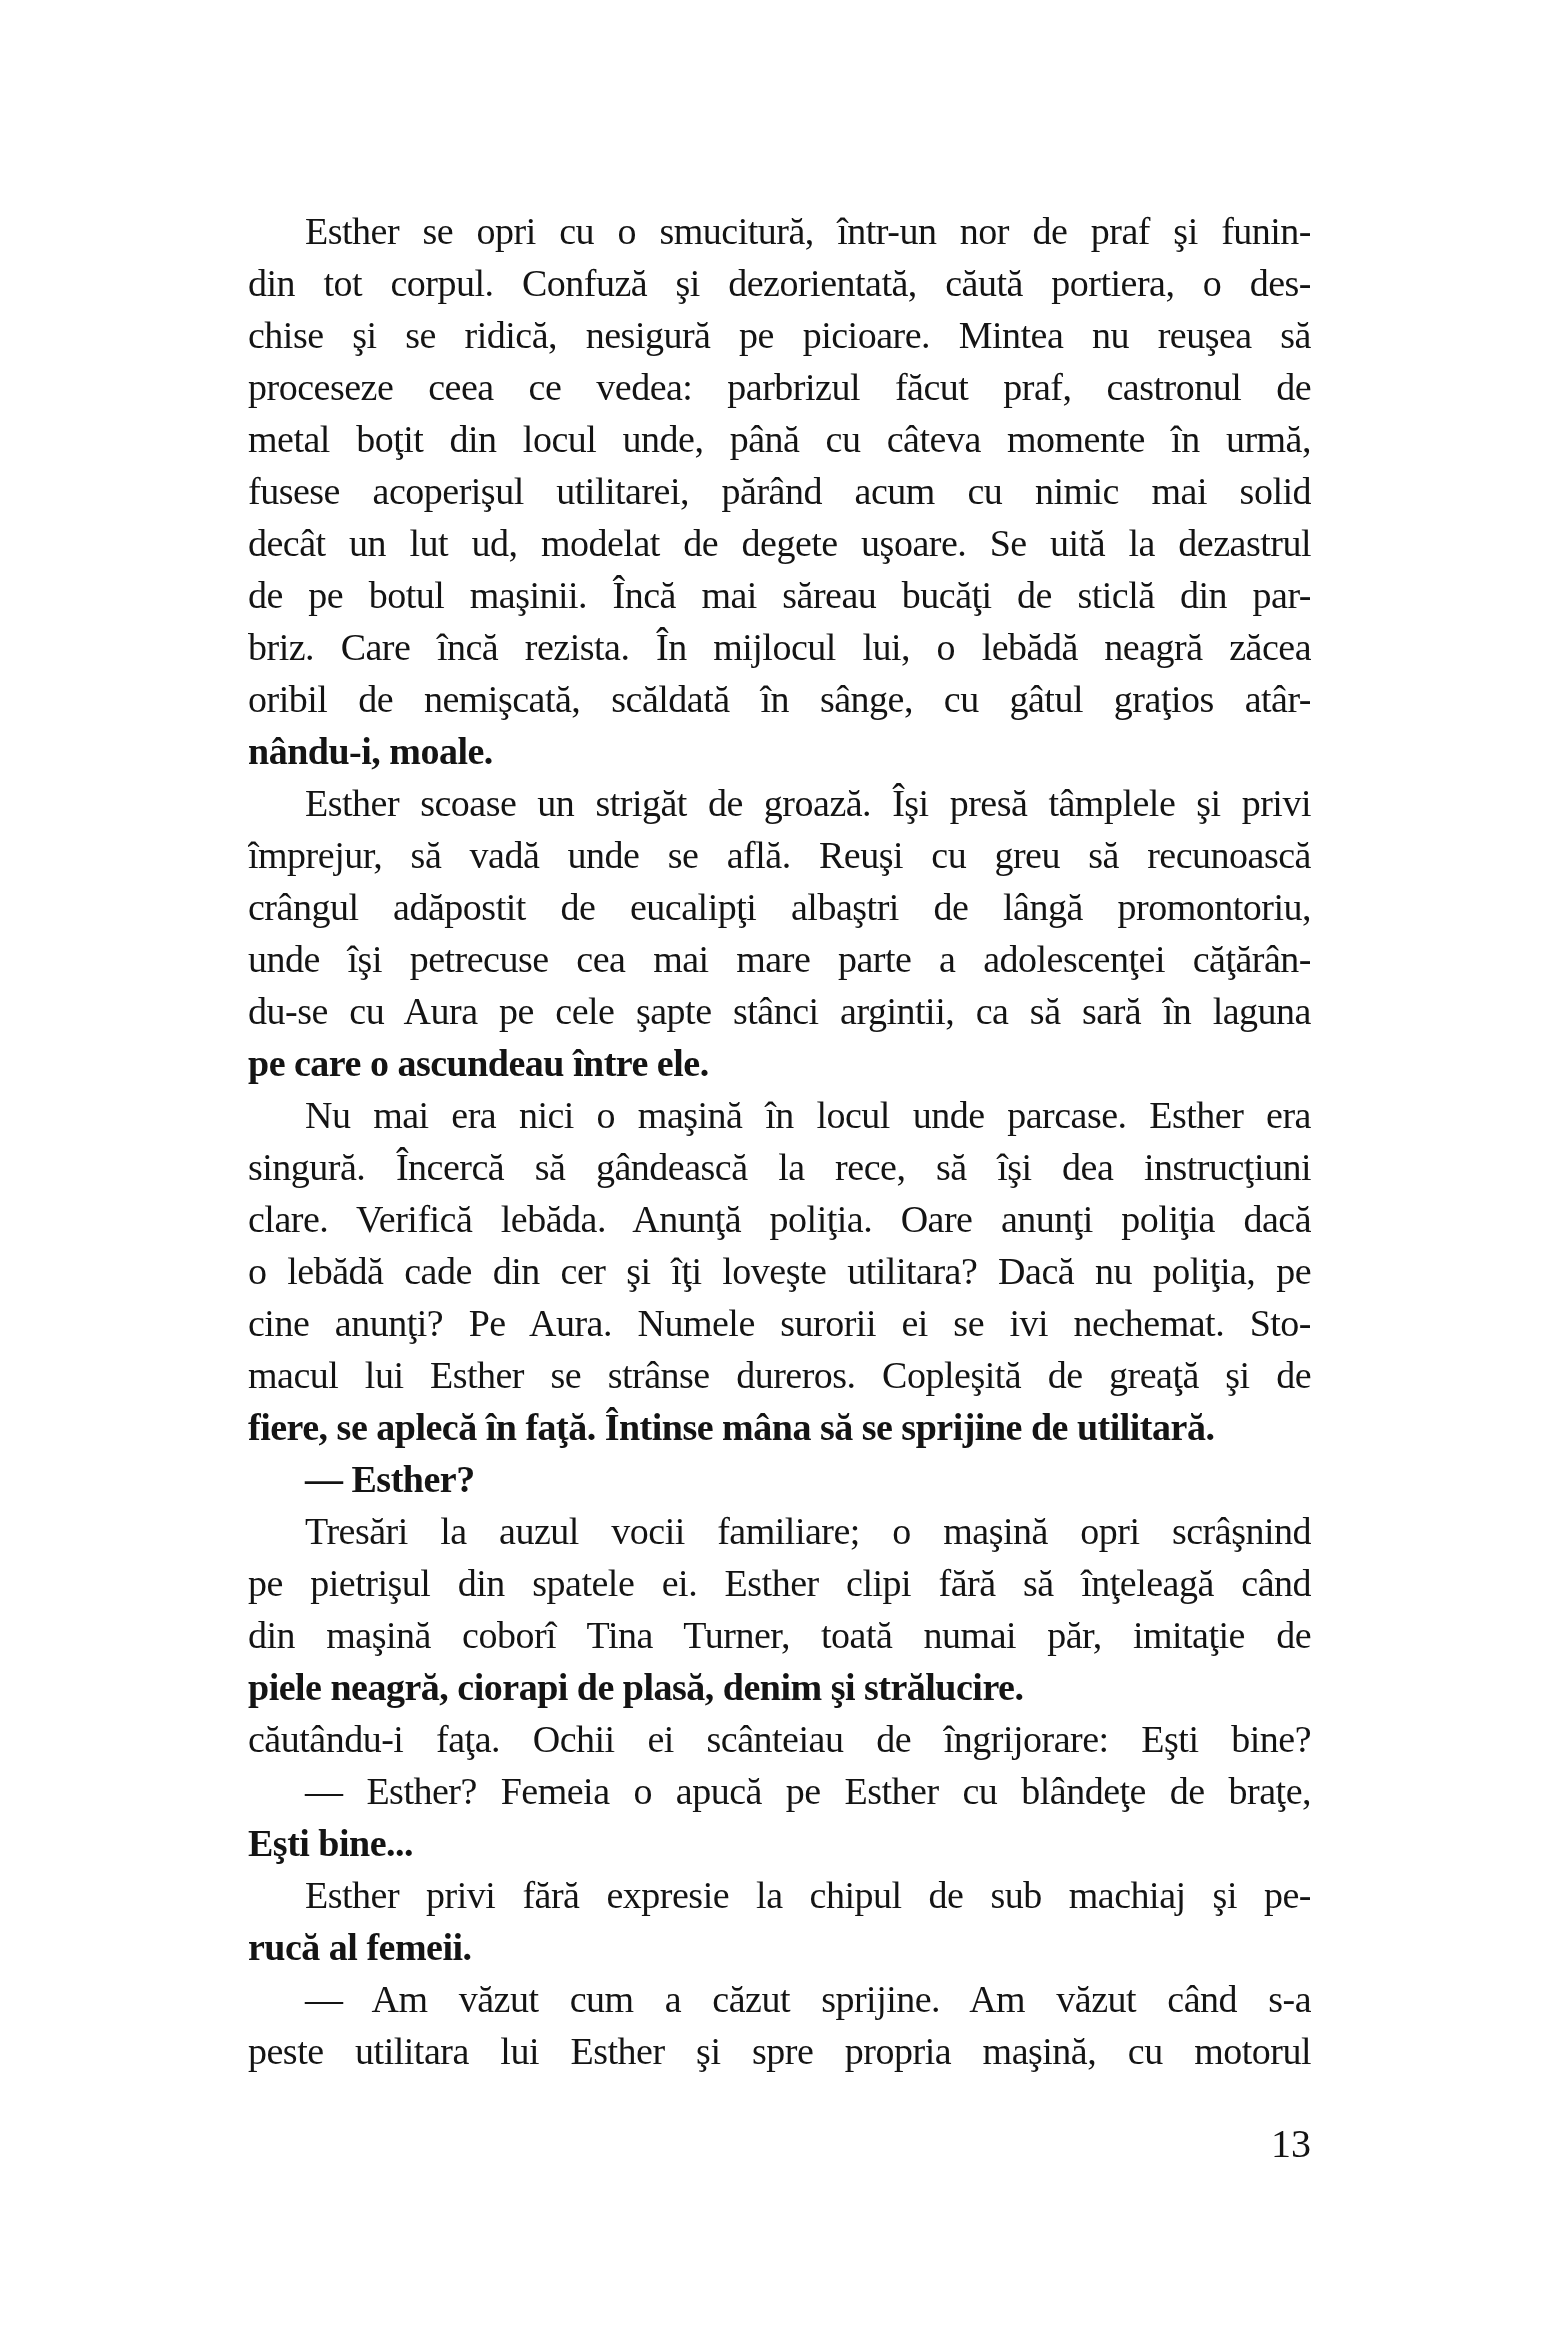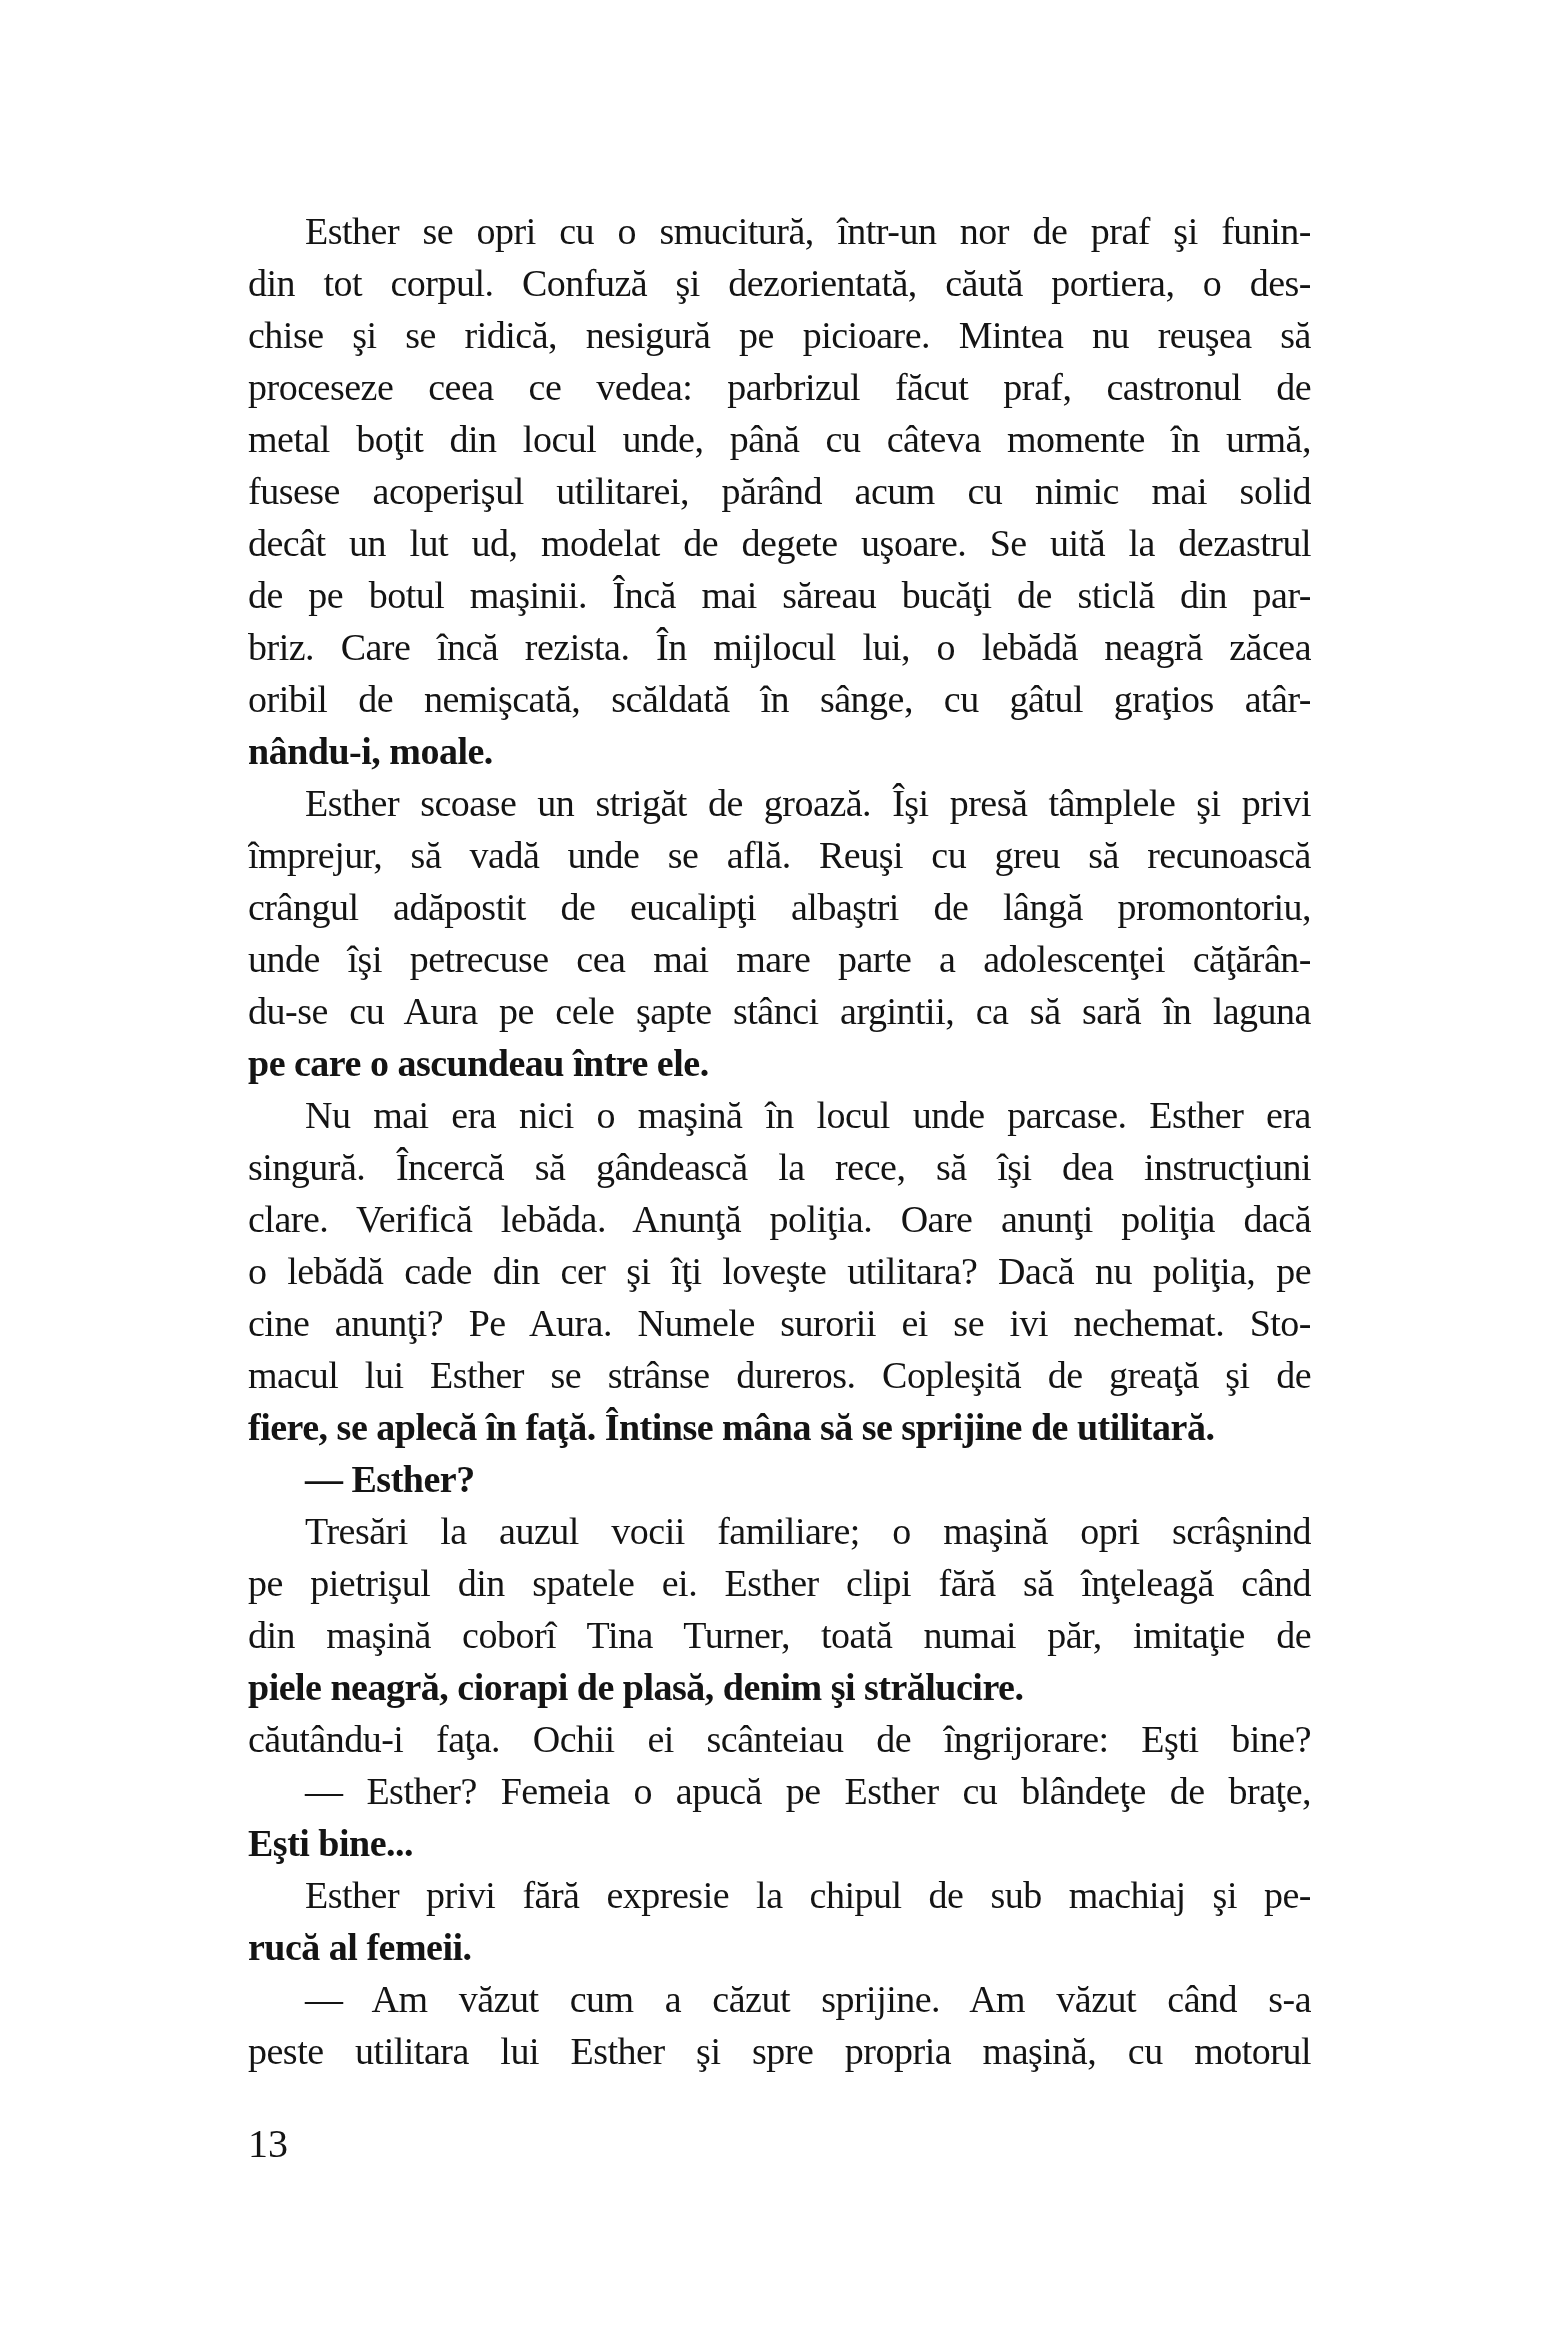--- a/index.html
+++ b/index.html
@@ -41,20 +41,21 @@
   .line.first {
     text-indent: 57px;
   }
   .it {
   }
   .page-number {
     position: absolute;
     left: 248px;
     top: 2118px;
     width: 1063px;
+    text-align: right;
     font-size: 40px;
     line-height: 52px;
   }
 </style>
 </head>
 <body>
 
 <div class="page" style="background: rgb(255, 255, 255); color: rgb(20, 20, 20);">
   <div class="text-block">
       <div class="line first"><span>Esther se opri cu o smucitură, într-un nor de praf şi funin-</span></div>

